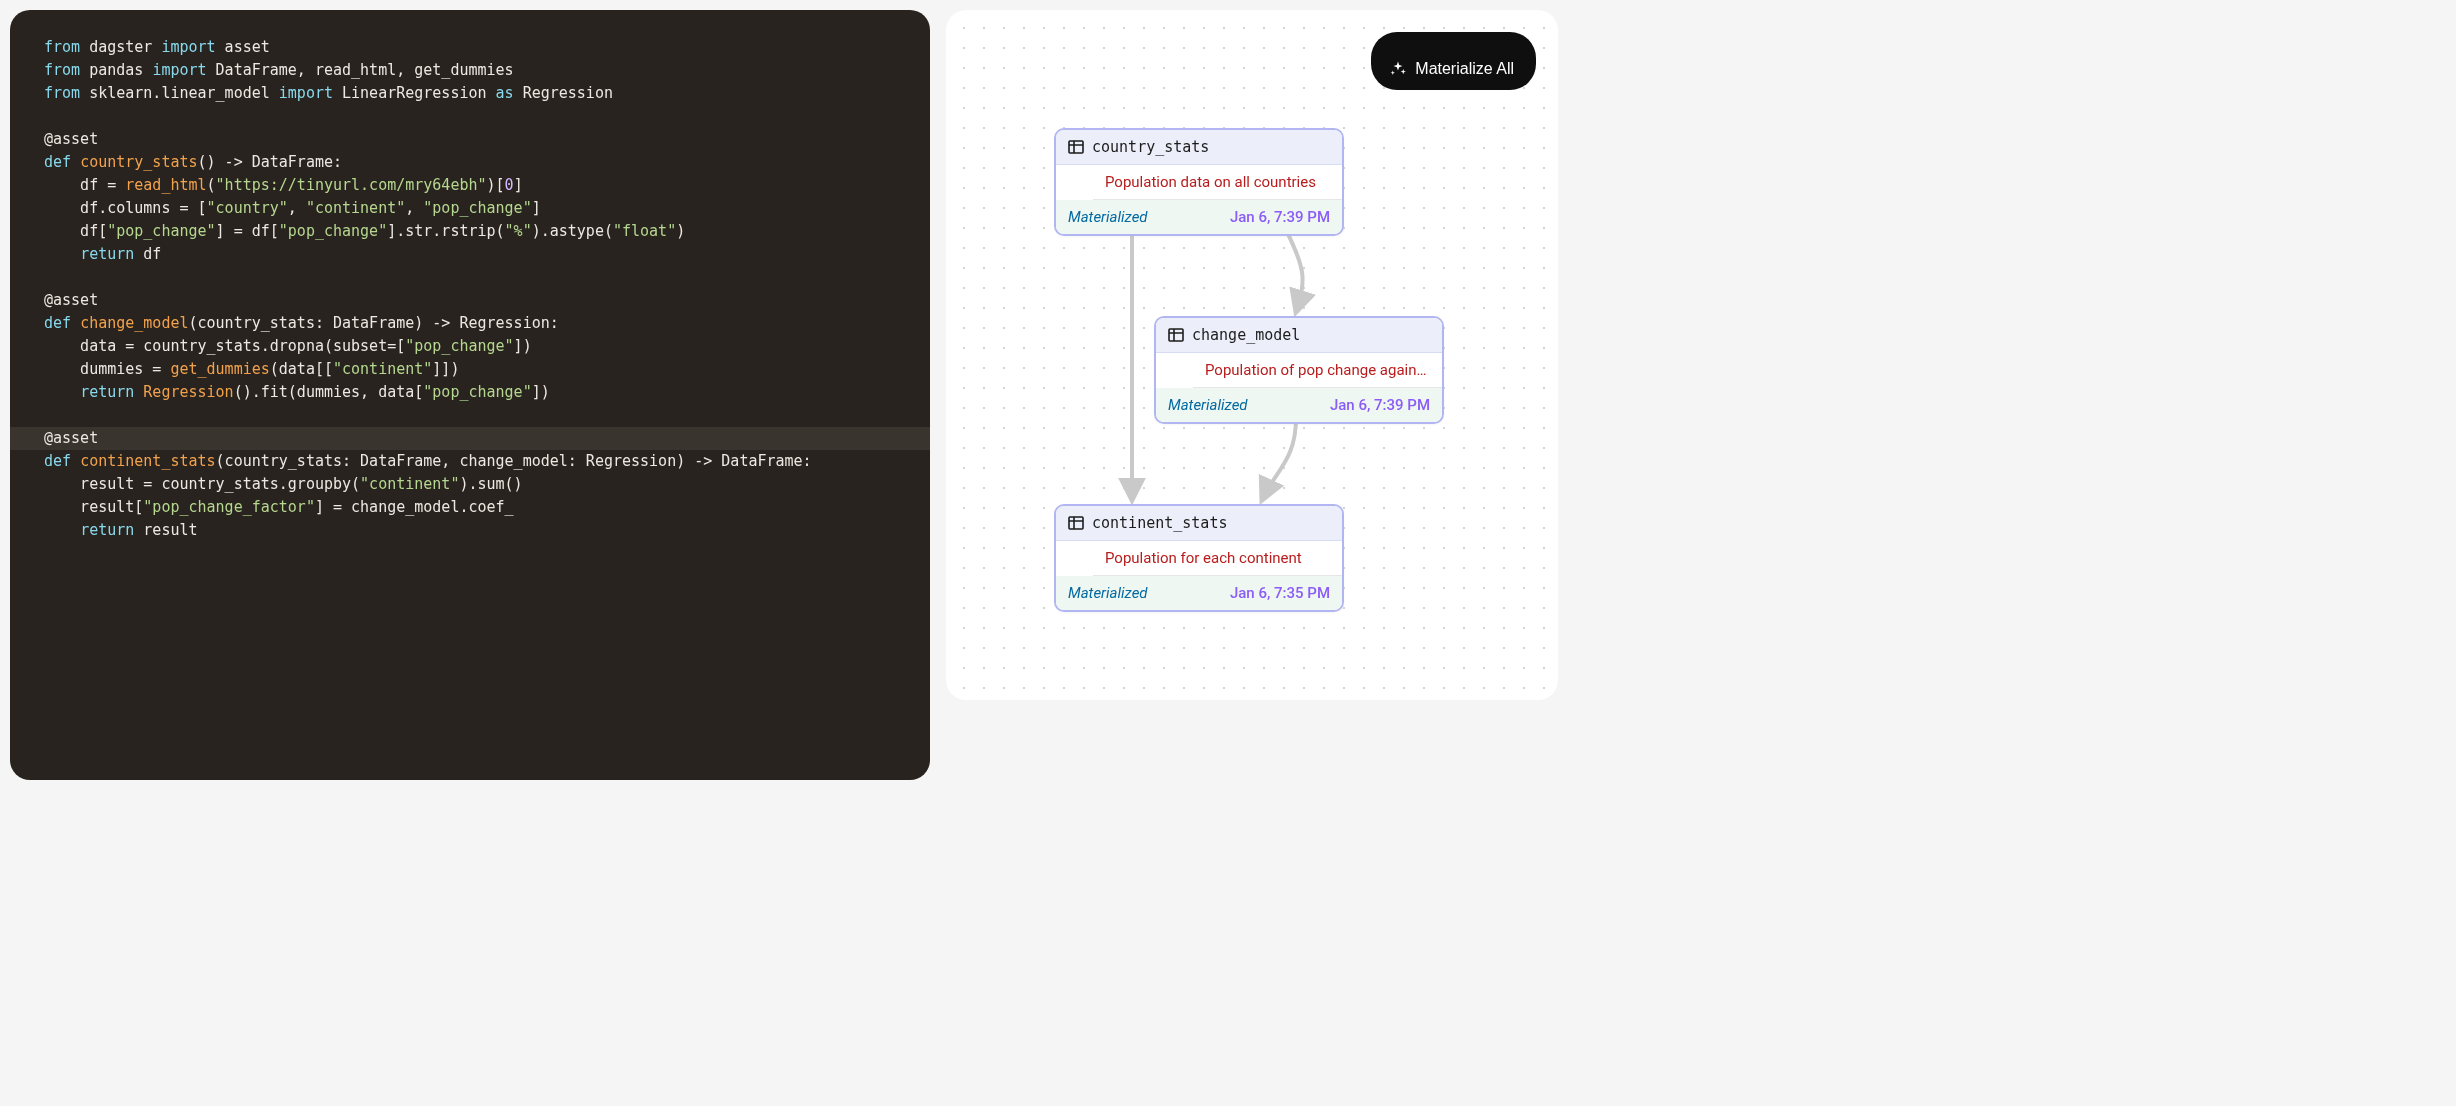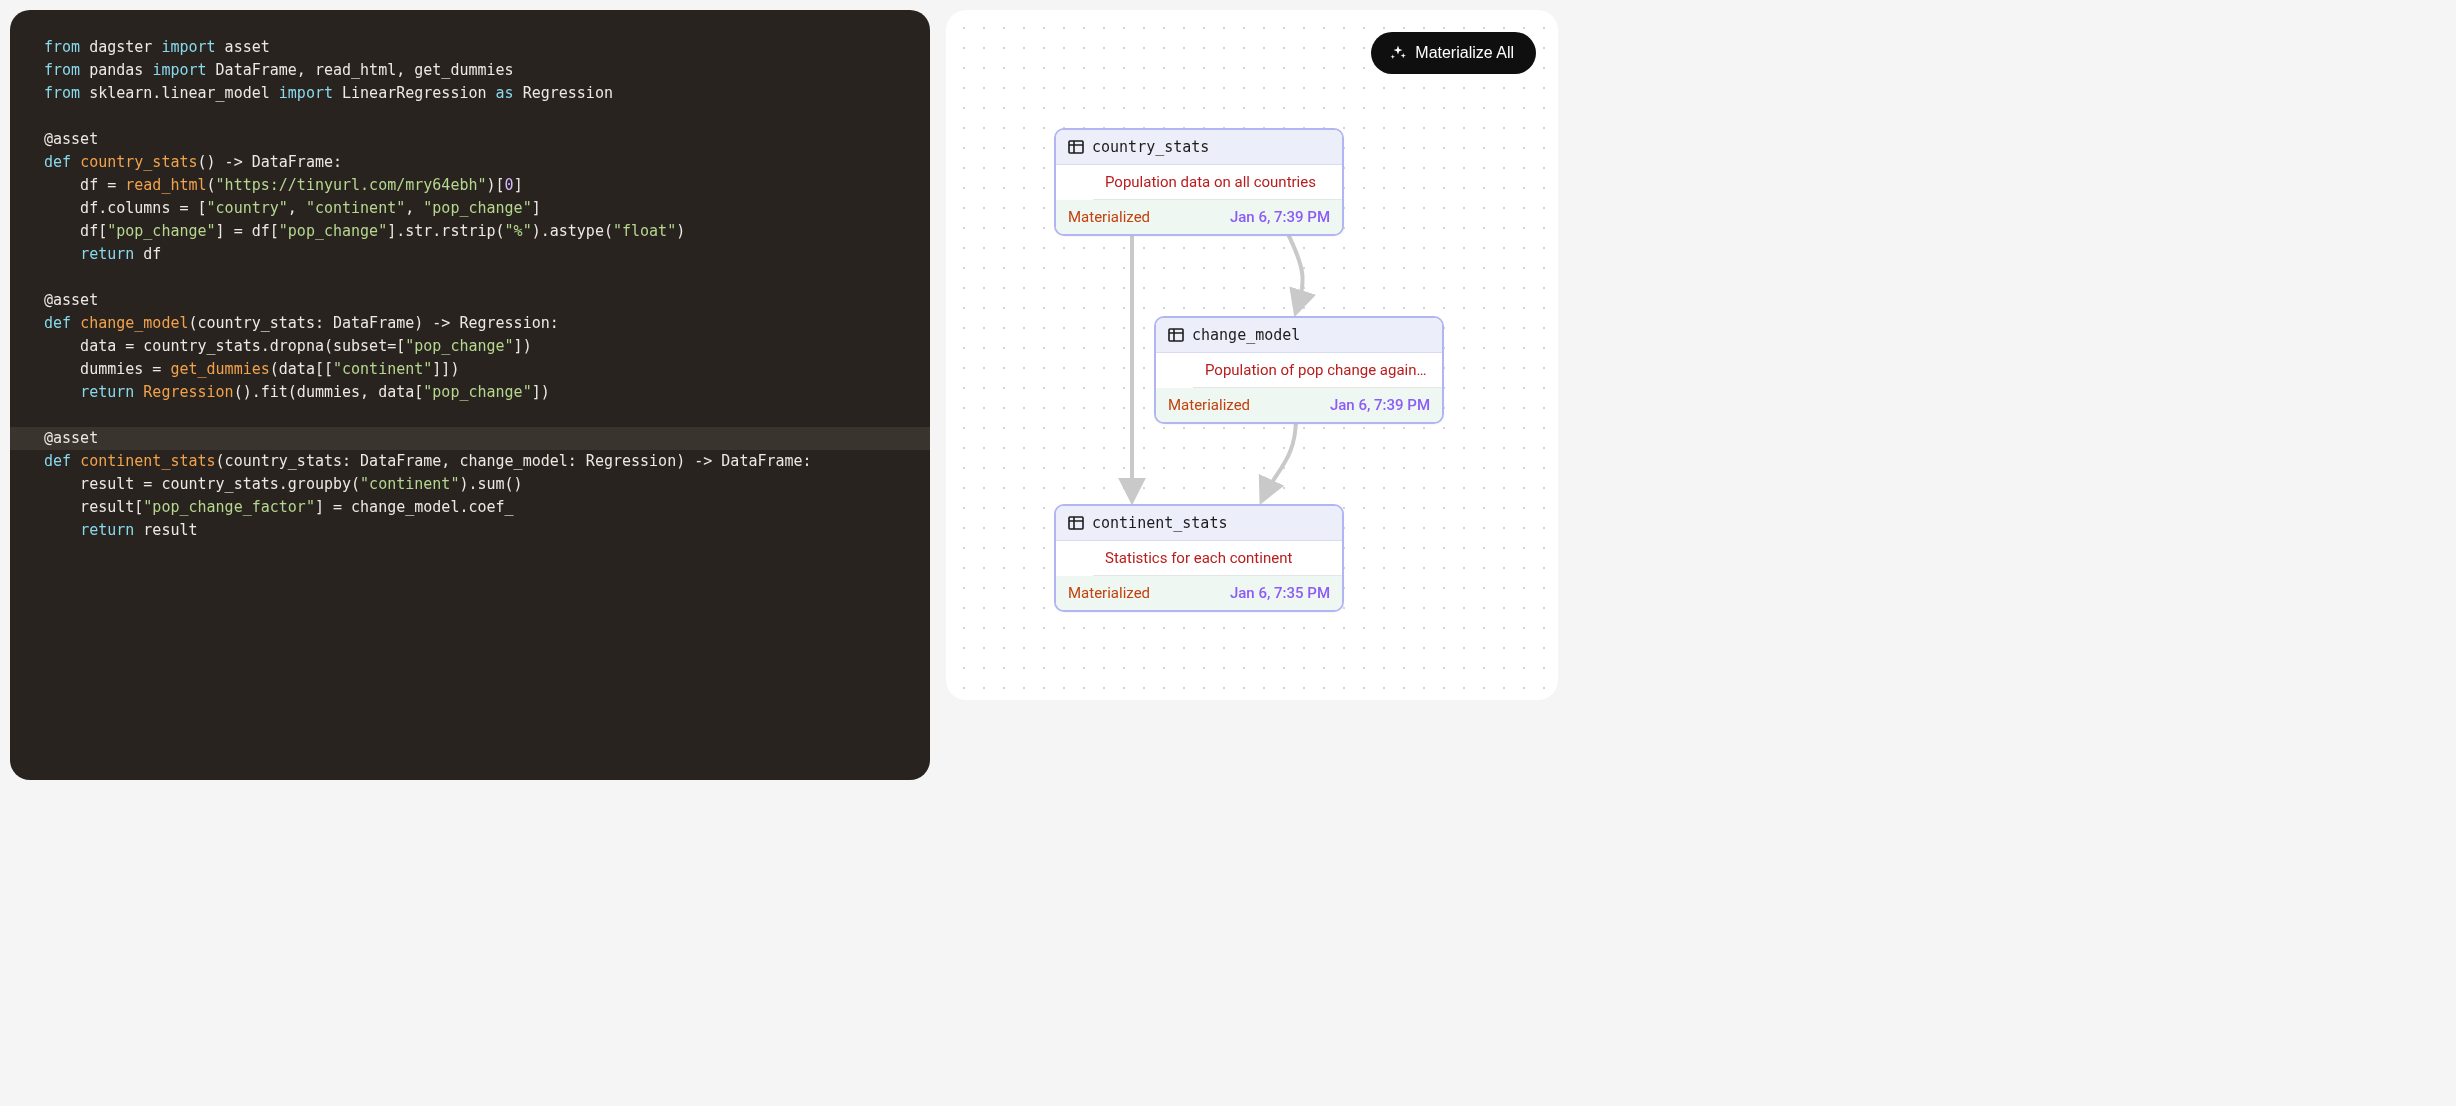--- a/index.html
+++ b/index.html
@@ -49,21 +49,21 @@
   }
 
   .materialize-btn {
     position: absolute;
     top: 22px;
     right: 22px;
     background: #0f0f0f;
     color: #fff;
     border: none;
     border-radius: 26px;
-    padding: 12px 22px 12px 18px;
+    padding: 28px 22px 12px 18px;
     font-size: 16px;
     font-weight: 500;
     display: flex;
     align-items: center;
     gap: 8px;
     cursor: pointer;
   }
   .sparkle {
     width: 18px; height: 18px;
     display: inline-block;
@@ -111,21 +111,21 @@
     margin-left: 37px;
   }
   .node-status {
     background: #eff7f2;
     padding: 8px 12px;
     display: flex;
     justify-content: space-between;
     align-items: center;
     font-size: 15px;
   }
-  .status-label { color: #c2410c; }
+  .status-label { color: #0369a1; font-style: italic; }
   .status-time  { color: #8b5cf6; font-weight: 500; }
 
   #node-country_stats  { top: 118px; left: 108px; }
   #node-change_model   { top: 306px; left: 208px; }
   #node-continent_stats{ top: 494px; left: 108px; }
 </style>
 </head>
 <body>
 
 <div class="code-panel">
@@ -218,20 +218,20 @@
     <div class="node-header">
       <span class="table-icon">
         <svg viewBox="0 0 16 16" fill="none" stroke="#1c1c1c" stroke-width="1.6">
             <rect x="1" y="2" width="14" height="12" rx="1"></rect>
             <line x1="1" y1="6" x2="15" y2="6"></line>
             <line x1="6" y1="2" x2="6" y2="14"></line>
           </svg>
       </span>
       <span>continent_stats</span>
     </div>
-    <div class="node-desc">Statistics for each continent</div>
+    <div class="node-desc">Population for each continent</div>
     <div class="node-status">
       <span class="status-label">Materialized</span>
       <span class="status-time">Jan 6, 7:35 PM</span>
     </div>
   </div>
 
 </div>
 
 </body></html>

